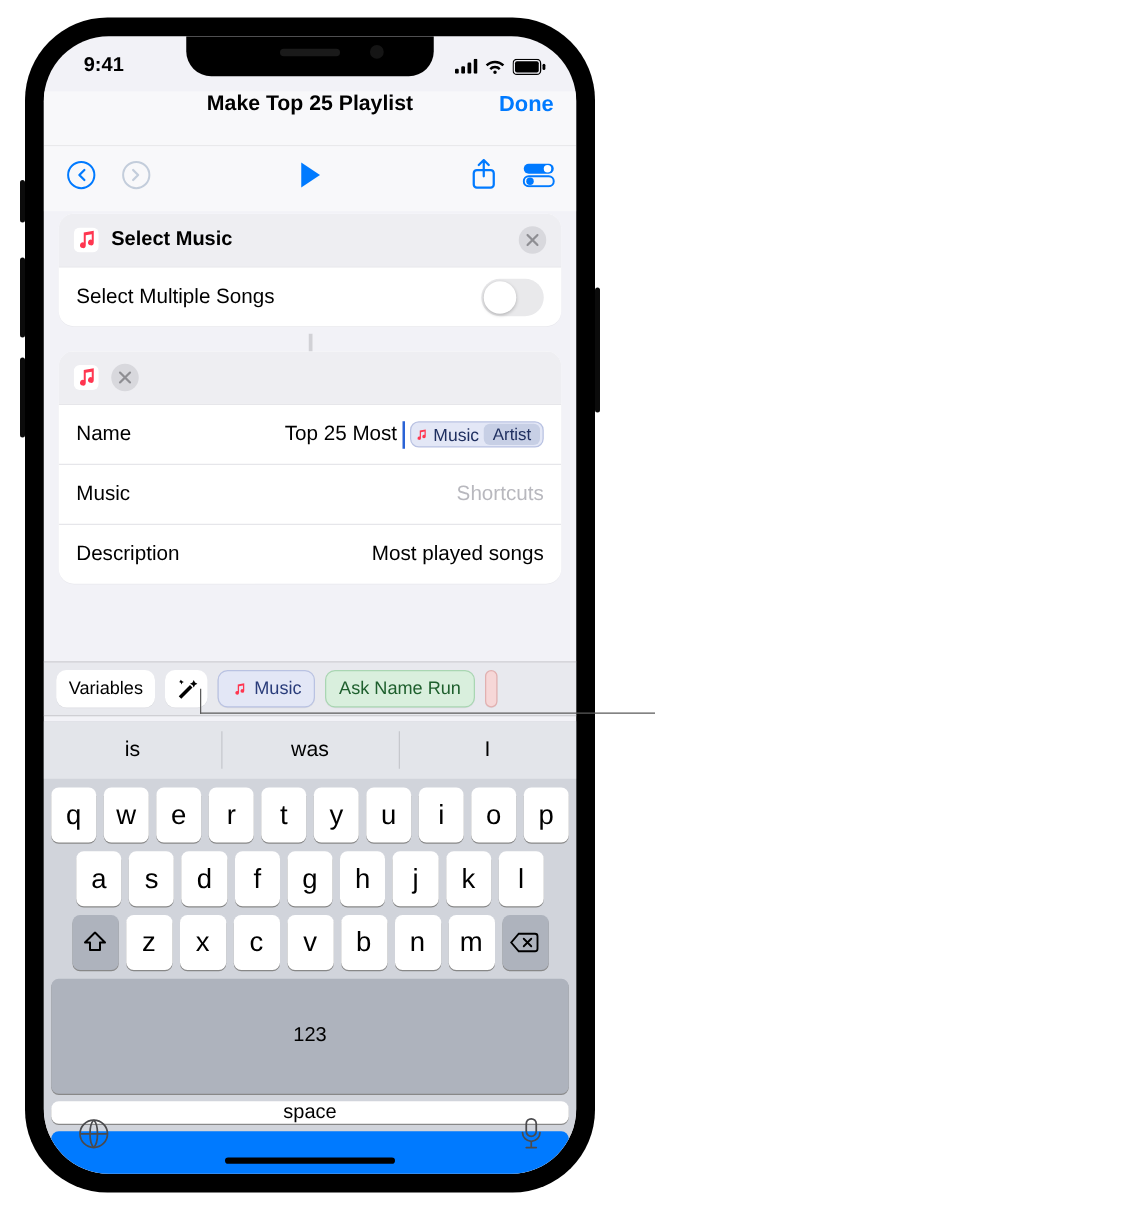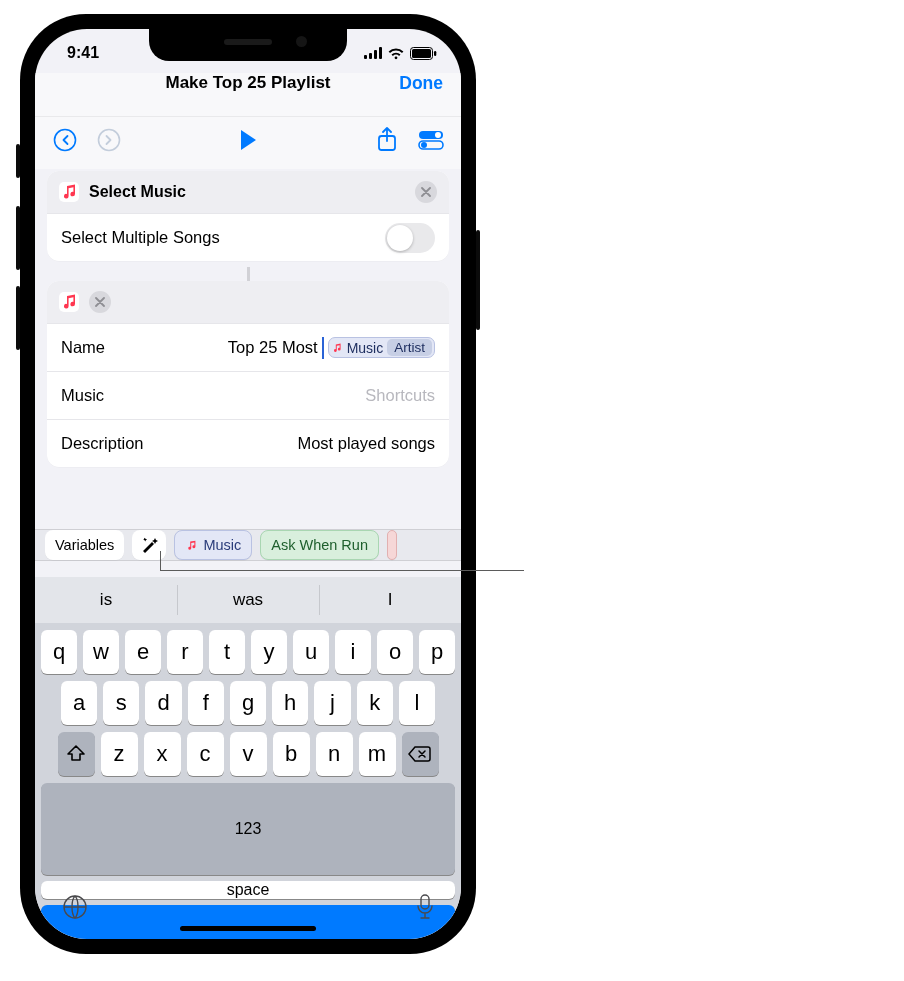--- a/index.html
+++ b/index.html
@@ -51,21 +51,21 @@
   .row-placeholder{font-size:16.5px;color:#b8b8be;}
   .switch{width:50px;height:30px;border-radius:16px;background:#e9e9eb;position:relative;}
   .switch .knob{position:absolute;top:2px;left:2px;width:26px;height:26px;border-radius:50%;background:#fff;box-shadow:0 1px 3px rgba(0,0,0,.25);}
   .connector{display:flex;justify-content:center;}
   .connector div{width:3px;height:14px;background:#d1d1d6;}
   .pill{display:inline-flex;align-items:center;gap:4px;background:#e3e7f6;border:1px solid #b9c2e2;border-radius:7px;padding:1px 2px;font-size:14px;color:#1f2f60;}
   .pill .sub{background:#c7cfe5;border-radius:5px;padding:1px 7px;font-size:13.5px;}
   .cursor{display:inline-block;width:2px;height:22px;background:#2a63d6;vertical-align:middle;margin:0 2px;}
 
   
-  .accessory{position:absolute;left:0;right:0;top:500px;height:32px;background:#e8e9ee;display:flex;align-items:center;gap:8px;padding:0 10px;border-top:.5px solid #cfcfd4;border-bottom:.5px solid #cfcfd4;}
+  .accessory{position:absolute;left:0;right:0;top:500px;height:44px;background:#e8e9ee;display:flex;align-items:center;gap:8px;padding:0 10px;border-top:.5px solid #cfcfd4;border-bottom:.5px solid #cfcfd4;}
   .chip{height:30px;border-radius:8px;background:#fff;display:flex;align-items:center;padding:0 10px;font-size:14.5px;color:#000;box-shadow:0 .5px 0 rgba(0,0,0,.06);}
   .chip.var-music{background:#e3e7f6;color:#2a3c7a;border:1px solid #b9c2e2;}
   .chip.var-ask{background:#d9efdd;color:#1e5f2d;border:1px solid #a9d6b2;}
   .chip.wand{width:34px;justify-content:center;padding:0;}
   .chip.edge{background:#f6d7d7;border:1px solid #e2b0b0;padding:0 4px;width:6px;overflow:hidden;flex:none;}
 
   
   .kbd{position:absolute;left:0;right:0;top:548px;bottom:0;background:#d1d4db;}
   .suggestions{height:46px;display:flex;align-items:stretch;background:#e3e5ea;}
   .sg{flex:1;display:flex;align-items:center;justify-content:center;font-size:17px;color:#000;position:relative;}
@@ -256,21 +256,21 @@
         </span>
       </div>
       <div class="chip var-music">
         <span style="display:inline-flex;margin-right:5px;">
           <svg width="13" height="13" viewBox="0 0 20 20">
                 <path d="M8 4l8-1.5v9.5a2.3 2.3 0 11-1.8-2.25L14.4 10V5.3L9.6 6.2v8a2.3 2.3 0 11-1.8-2.25L8 12V4z" fill="#ff3650"></path>
               </svg>
         </span>
         <span>Music</span>
       </div>
-      <div class="chip var-ask">Ask When Run</div>
+      <div class="chip var-ask">Ask Name Run</div>
       <div class="chip edge"></div>
     </div>
 
     <div class="kbd">
       <div class="suggestions">
         <div class="sg">is</div>
         <div class="sg">was</div>
         <div class="sg">I</div>
       </div>
       <div class="krow r1">

